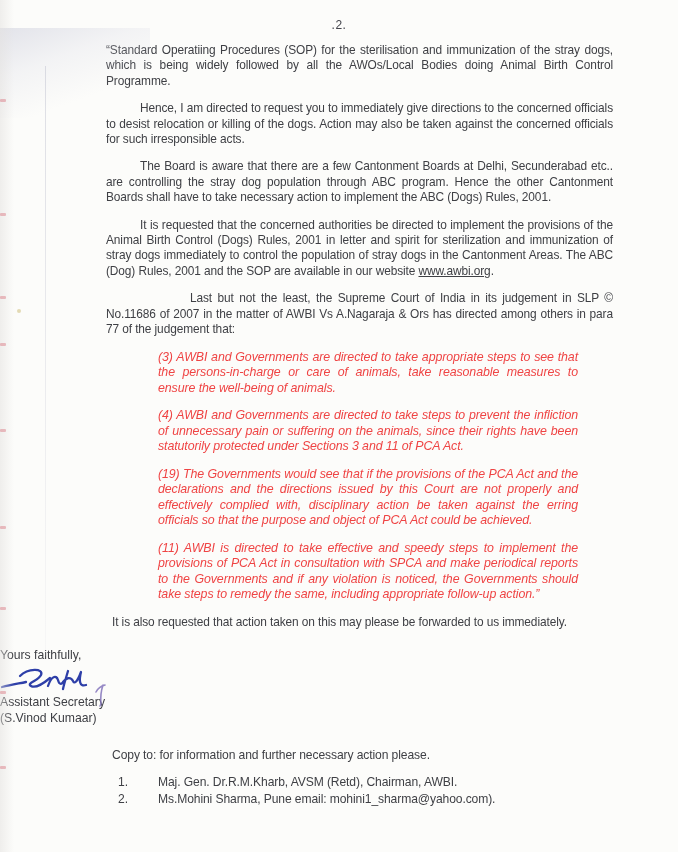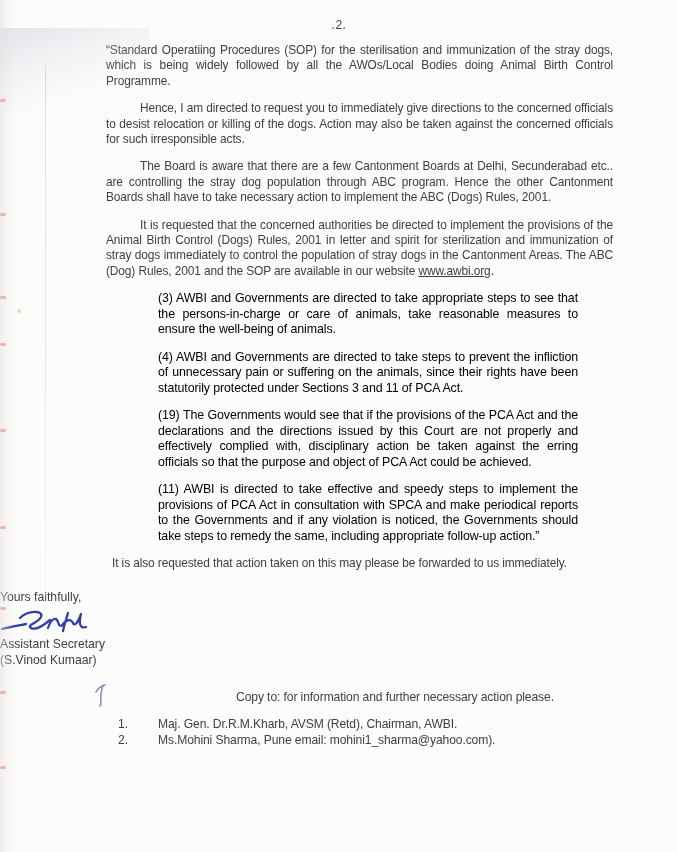--- a/index.html
+++ b/index.html
@@ -51,39 +51,39 @@
     text-align:justify;
     margin:0 0 12px 0;
   }
   p.first{margin-top:11px;}
   .ind-sm{text-indent:34px;}
   .ind-lg{text-indent:84px;}
   .weblink{text-decoration:underline;}
   blockquote.sc{
     margin:0 0 12px 52px;
     width:420px;
+    font-style:italic;
     font-size:12.4px;
     line-height:15.5px;
     letter-spacing:-0.1px;
     text-align:justify;
-    color:#000000;
+    color:#ef4444;
   }
   p.closing{margin:2px 0 18px 6px;text-align:left;}
   .signoff{
     margin-right:66px;
     text-align:left;
     font-size:12.2px;
     line-height:15.5px;
   }
   .signature-wrap{height:30px;margin:2px 8px 0 0;}
   .copy-heading{
     margin:22px 0 0 112px;
     font-size:12.1px;
     letter-spacing:-0.1px;
-    text-align:center;
   }
   .cc-list{margin:12px 0 0 118px;font-size:12.1px;line-height:16.2px;letter-spacing:-0.1px;}
   .cc-row{display:flex;}
   .cc-num{width:40px;flex:0 0 40px;}
   .hand-mark{position:absolute;left:93px;top:682px;}
 </style>
 </head>
 <body>
 
 <div class="page">
@@ -113,20 +113,21 @@
   <div class="body-col">
 
     <p class="body first">“Standard Operatiing Procedures (SOP) for the sterilisation and immunization of the stray dogs, which is being widely followed by all the AWOs/Local Bodies doing Animal Birth Control Programme.</p>
 
     <p class="body ind-sm">Hence, I am directed to request you to immediately give directions to the concerned officials to desist relocation or killing of the dogs. Action may also be taken against the concerned officials for such irresponsible acts.</p>
 
     <p class="body ind-sm">The Board is aware that there are a few Cantonment Boards at Delhi, Secunderabad etc.. are controlling the stray dog population through ABC program. Hence the other Cantonment Boards shall have to take necessary action to implement the ABC (Dogs) Rules, 2001.</p>
 
     <p class="body ind-sm"><span>It is requested that the concerned authorities be directed to implement the provisions of the Animal Birth Control (Dogs) Rules, 2001 in letter and spirit for sterilization and immunization of stray dogs immediately to control the population of stray dogs in the Cantonment Areas. The ABC (Dog) Rules, 2001 and the SOP are available in our website </span><span class="weblink">www.awbi.org</span><span>.</span></p>
 
+    <p class="body ind-lg">Last but not the least, the Supreme Court of India in its judgement in SLP © No.11686 of 2007 in the matter of AWBI Vs A.Nagaraja &amp; Ors has directed among others in para 77 of the judgement that:</p>
 
     <blockquote class="sc">(3) AWBI and Governments are directed to take appropriate steps to see that the persons-in-charge or care of animals, take reasonable measures to ensure the well-being of animals.</blockquote>
 
     <blockquote class="sc">(4) AWBI and Governments are directed to take steps to prevent the infliction of unnecessary pain or suffering on the animals, since their rights have been statutorily protected under Sections 3 and 11 of PCA Act.</blockquote>
 
     <blockquote class="sc">(19) The Governments would see that if the provisions of the PCA Act and the declarations and the directions issued by this Court are not properly and effectively complied with, disciplinary action be taken against the erring officials so that the purpose and object of PCA Act could be achieved.</blockquote>
 
     <blockquote class="sc">(11) AWBI is directed to take effective and speedy steps to implement the provisions of PCA Act in consultation with SPCA and make periodical reports to the Governments and if any violation is noticed, the Governments should take steps to remedy the same, including appropriate follow-up action.”</blockquote>
 
     <p class="body closing">It is also requested that action taken on this may please be forwarded to us immediately.</p>

